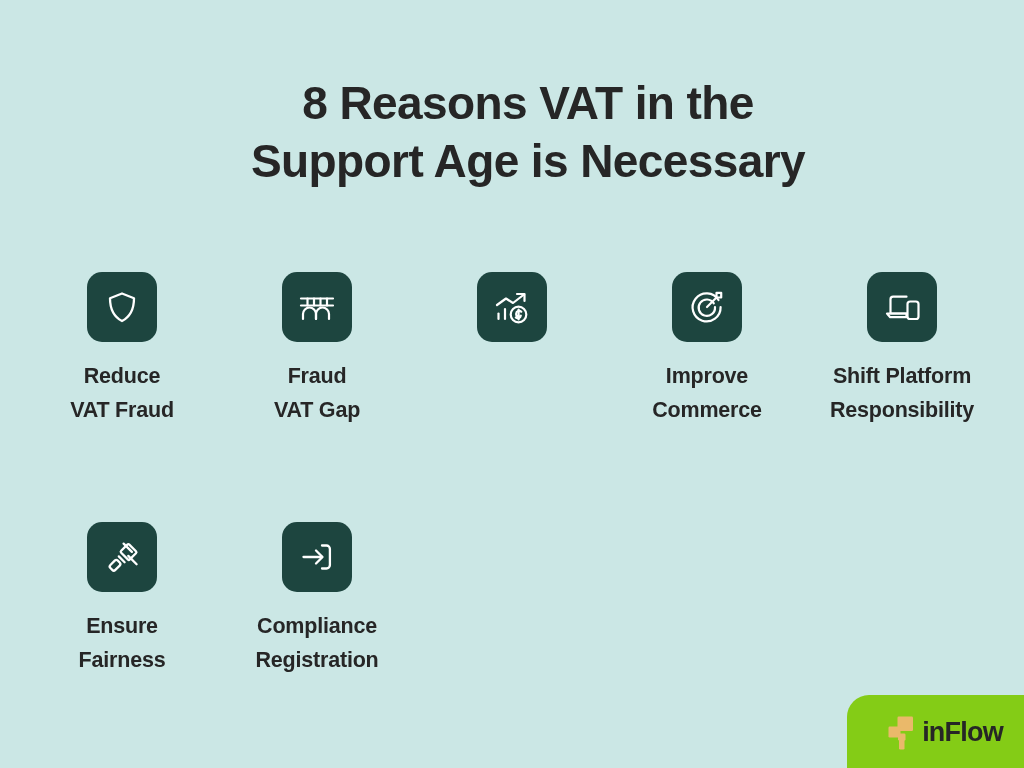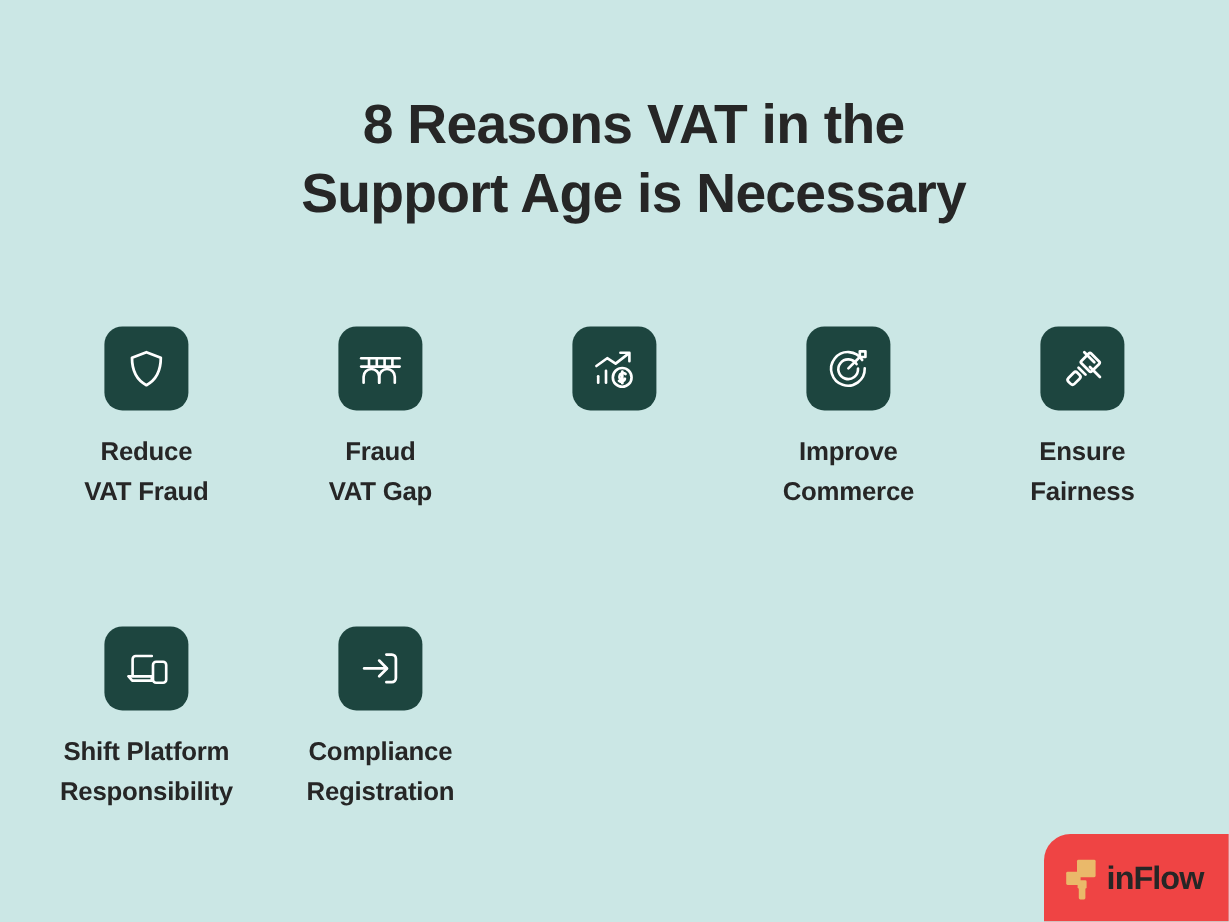--- a/index.html
+++ b/index.html
@@ -81,25 +81,26 @@
     white-space: pre-line;
   }
 
   
   .logo-card {
     position: absolute;
     right: 0;
     bottom: 0;
     width: 154px;
     height: 73px;
-    background: #ef4444;
+    background: #84cc16;
     border-top-left-radius: 22px;
     display: flex;
     align-items: center;
     justify-content: center;
+    padding-left: 23px;
   }
   .logo-inner {
     display: flex;
     align-items: center;
     gap: 1px;
     transform: translate(-2px, 1px);
   }
   .logo-mark {
     width: 34px;
     height: 36px;
@@ -184,44 +185,44 @@
           </svg>
         </span>
       </div>
       <div class="cell-label">Improve
 Commerce</div>
     </div>
 
     <div class="cell">
       <div class="tile">
         <span>
+          <svg width="42" height="40" viewBox="0 0 42 40" fill="none" stroke="#ffffff" stroke-width="2.2" stroke-linecap="round" stroke-linejoin="round">
+            <path d="M25.5 26.5 H9.5 V12.3 A2.6 2.6 0 0 1 12.1 9.7 H25.5"></path>
+            <path d="M6 26.5 H25.5 L25.5 30.2 H9.2 Z"></path>
+            <rect x="26.5" y="14.5" width="11" height="17.5" rx="2.6"></rect>
+          </svg>
+        </span>
+      </div>
+      <div class="cell-label">Shift Platform
+Responsibility</div>
+    </div>
+
+    <div class="cell">
+      <div class="tile">
+        <span>
           <svg width="40" height="40" viewBox="0 0 40 40" fill="none" stroke="#ffffff" stroke-width="2.3" stroke-linecap="round" stroke-linejoin="round">
             <rect x="20.5" y="9.3" width="12.2" height="11.5" rx="1.4" transform="rotate(45 26.6 15)"></rect>
             <line x1="21.6" y1="6.6" x2="29.9" y2="14.9"></line>
             <line x1="26.3" y1="18.9" x2="34.6" y2="27.2"></line>
             <rect x="7.8" y="24.8" width="10.5" height="7" rx="2.2" transform="rotate(-45 13 28.3)"></rect>
             <line x1="16.8" y1="19.4" x2="22.6" y2="25.2"></line>
           </svg>
         </span>
       </div>
       <div class="cell-label">Ensure Fairness</div>
-    </div>
-
-    <div class="cell">
-      <div class="tile">
-        <span>
-          <svg width="42" height="40" viewBox="0 0 42 40" fill="none" stroke="#ffffff" stroke-width="2.2" stroke-linecap="round" stroke-linejoin="round">
-            <path d="M25.5 26.5 H9.5 V12.3 A2.6 2.6 0 0 1 12.1 9.7 H25.5"></path>
-            <path d="M6 26.5 H25.5 L25.5 30.2 H9.2 Z"></path>
-            <rect x="26.5" y="14.5" width="11" height="17.5" rx="2.6"></rect>
-          </svg>
-        </span>
-      </div>
-      <div class="cell-label">Shift Platform
-Responsibility</div>
     </div>
 
     <div class="cell">
       <div class="tile">
         <span>
           <svg width="40" height="40" viewBox="0 0 40 40" fill="none" stroke="#ffffff" stroke-width="2.3" stroke-linecap="round" stroke-linejoin="round">
             <line x1="6.5" y1="20" x2="25" y2="20"></line>
             <polyline points="19,13.5 25.5,20 19,26.5"></polyline>
             <path d="M25 8.5 H29.5 A3.4 3.4 0 0 1 32.9 11.9 V28.1 A3.4 3.4 0 0 1 29.5 31.5 H25"></path>
           </svg>

